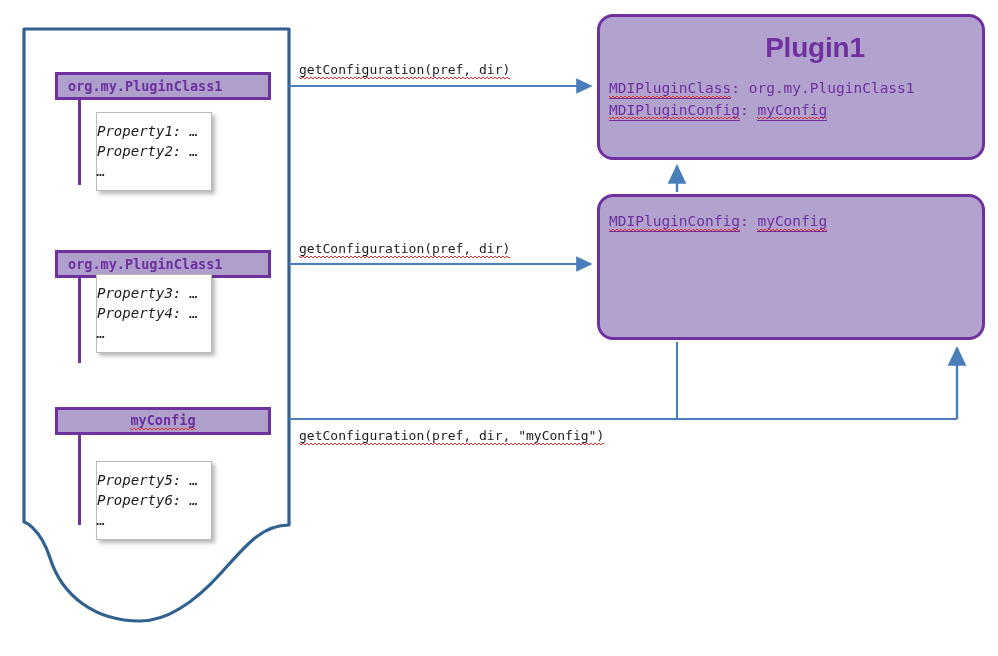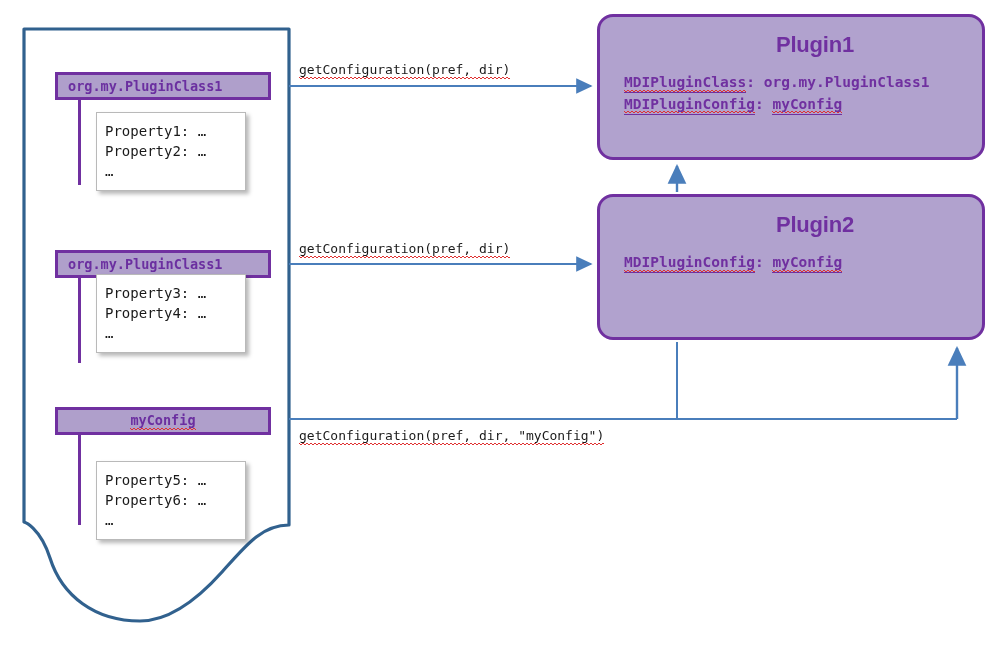--- a/index.html
+++ b/index.html
@@ -36,48 +36,48 @@
   .chip3{top:407px;}
 
   
   .elbow{position:absolute;left:78px;width:3px;background:#7030A0;}
   .elbow1{top:100px;height:85px;}
   .elbow2{top:278px;height:85px;}
   .elbow3{top:435px;height:90px;}
 
   
   .prop-card{
-    position:absolute;left:96px;width:150px;
+    position:absolute;left:96px;width:116px;
     background:#ffffff;border:1px solid #B9B9B9;
     box-shadow:3px 3px 4px rgba(0,0,0,0.28);
-    padding:9px 12px 8px 8px;box-sizing:border-box;
+    padding:9px 12px 8px 0;box-sizing:border-box;
     font-family:"DejaVu Sans Mono","Liberation Mono",monospace;
-    font-size:14px;color:#1a1a1a;line-height:1.42;
+    font-size:14px;color:#1a1a1a;line-height:1.42;font-style:italic;
   }
   .card1{top:112px;}
   .card2{top:274px;}
   .card3{top:461px;}
   .prop-card div{white-space:pre;}
 
   
   .plugin{
     position:absolute;
     background:#B1A2CE;border:3px solid #7030A0;border-radius:16px;
     box-sizing:border-box;
   }
   #plugin1{left:597px;top:14px;width:388px;height:146px;}
   #plugin2{left:597px;top:194px;width:388px;height:146px;}
   .plugin-title{
-    text-align:center;font-size:22px;font-weight:bold;color:#7030A0;
+    text-align:center;font-size:28px;font-weight:bold;color:#7030A0;
     margin-top:15px;letter-spacing:-0.2px;margin-left:48px;
   }
   .plugin-props{
-    margin-top:14px;padding-left:24px;
+    margin-top:14px;padding-left:9px;
     font-family:"DejaVu Sans Mono","Liberation Mono",monospace;
-    font-size:14.5px;font-weight:bold;color:#7030A0;line-height:1.5;
+    font-size:14.5px;font-weight:normal;color:#7030A0;line-height:1.5;
     white-space:nowrap;
   }
   .plugin-props .val{color:#7030A0;}
 
   
   .sq{
     background-image:
       repeating-linear-gradient(135deg,
         #e03030 0 1.1px, rgba(0,0,0,0) 1.1px 2.2px);
     background-repeat:repeat-x;
@@ -169,19 +169,18 @@
 
   <div class="plugin" id="plugin1">
     <div class="plugin-title">Plugin1</div>
     <div class="plugin-props">
       <div><span class="sq ul">MDIPluginClass</span><span>: </span><span class="val">org.my.PluginClass1</span></div>
       <div><span class="sq ul">MDIPluginConfig</span><span>: </span><span class="val sq ul">myConfig</span></div>
     </div>
   </div>
 
   <div class="plugin" id="plugin2">
-    <div class="plugin-title">Plugin2</div>
     <div class="plugin-props">
       <div><span class="sq ul">MDIPluginConfig</span><span>: </span><span class="val sq ul">myConfig</span></div>
     </div>
   </div>
 
 </div>
 
 </body></html>

